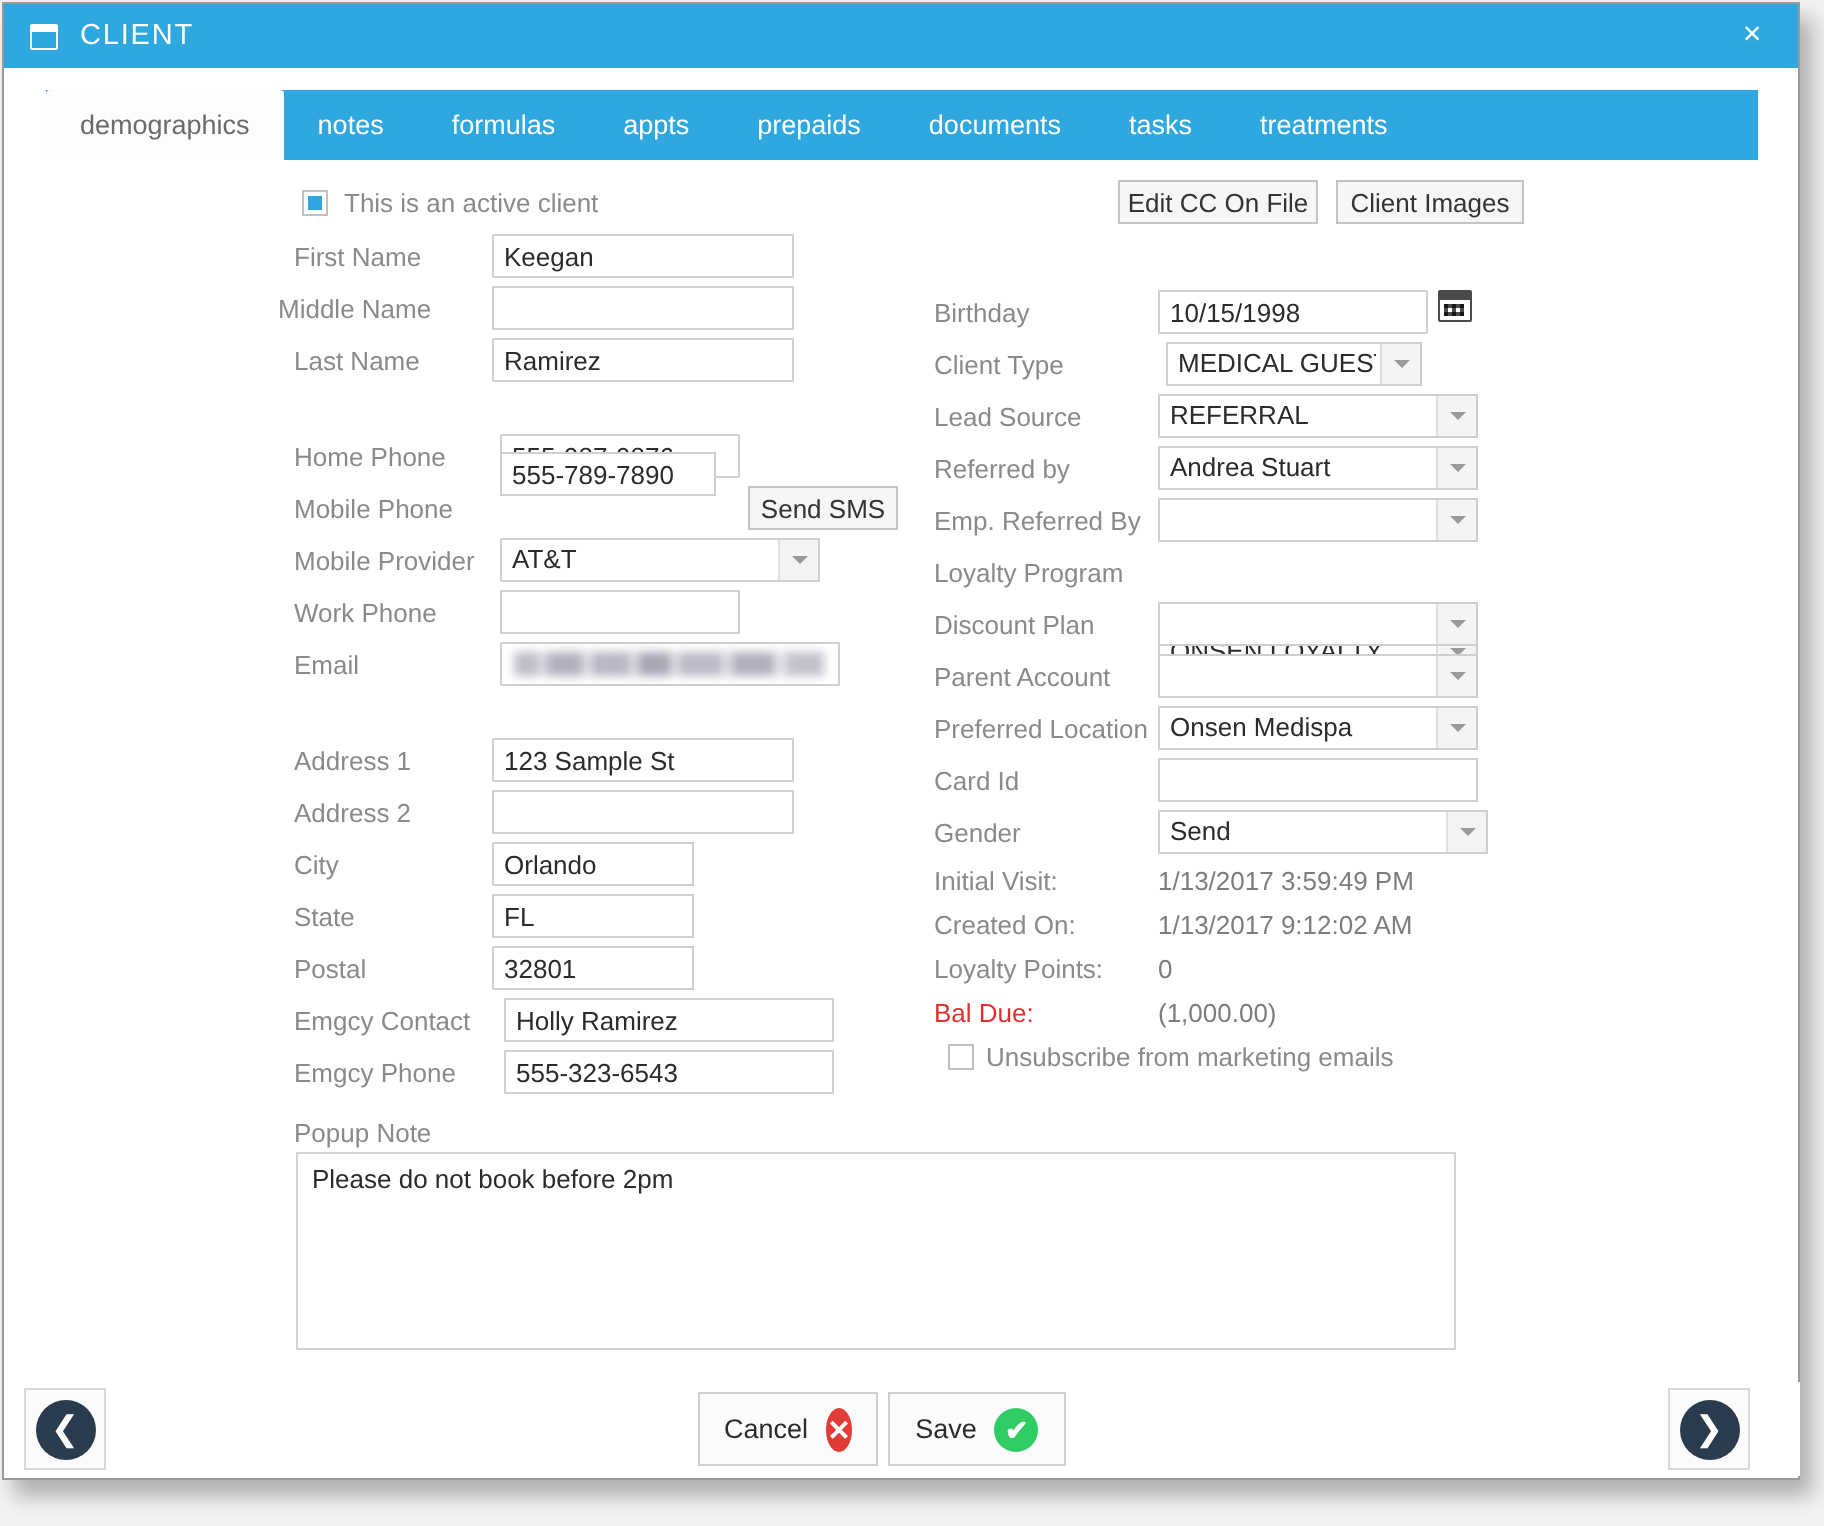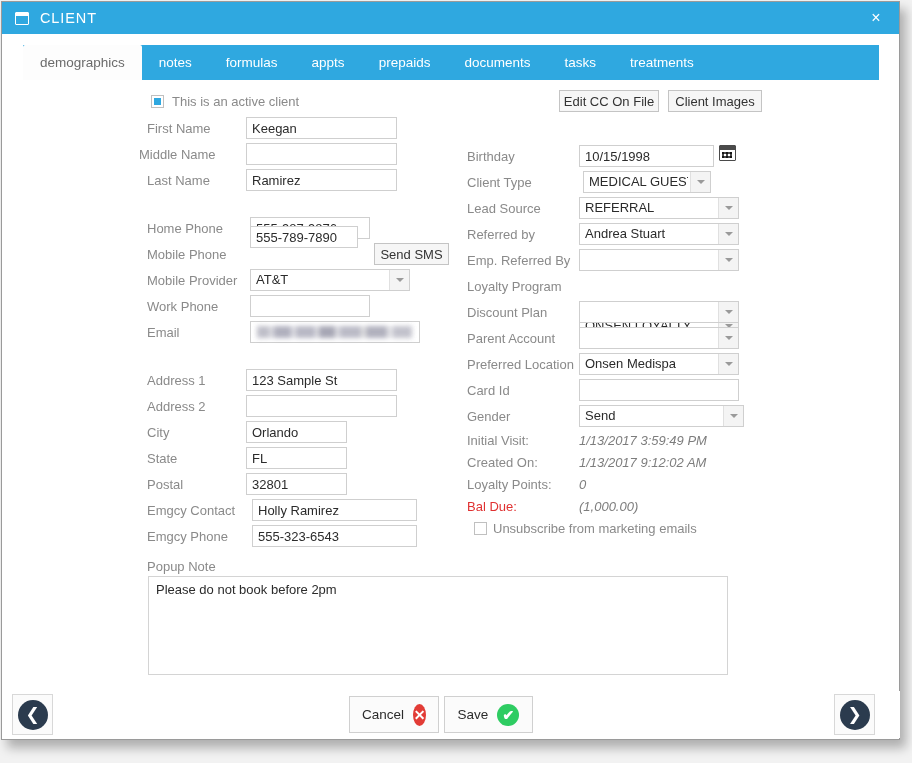--- a/index.html
+++ b/index.html
@@ -105,21 +105,20 @@
     color: #8a8a8a;
     font-size: 13px;
     white-space: nowrap;
   }
   .lbl.red { color: #e03131; }
   .val {
     position: absolute;
     color: #7d7d7d;
     font-size: 13px;
     white-space: nowrap;
-    font-style: italic;
   }
   .txt {
     position: absolute;
     background: #ffffff;
     border: 1px solid #cfcfcf;
     font-family: "Liberation Sans", sans-serif;
     font-size: 13px;
     color: #2b2b2b;
     padding: 0 5px;
     height: 22px;

